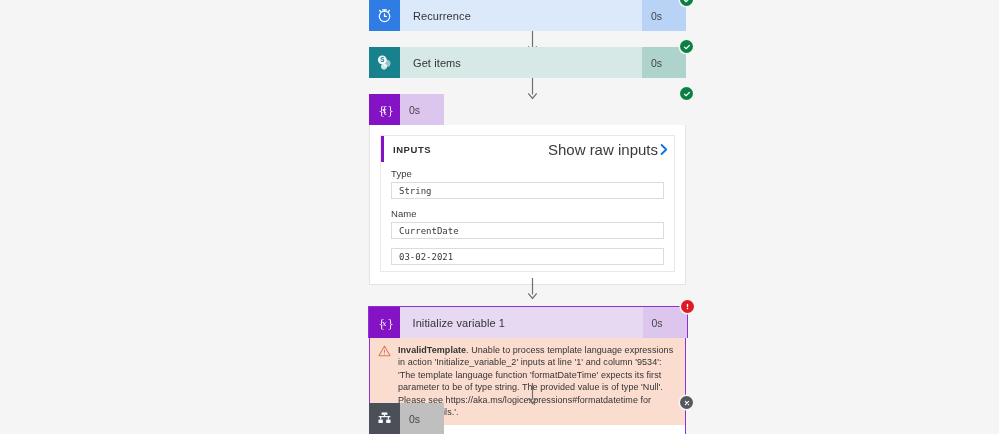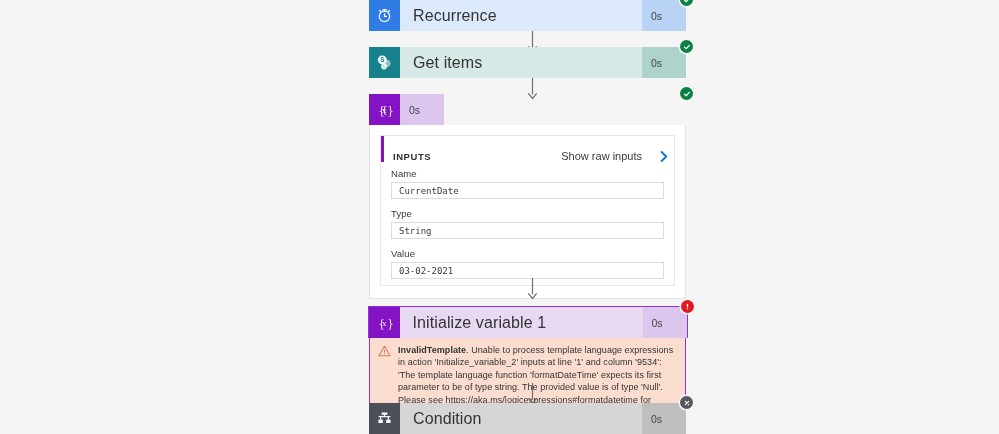--- a/index.html
+++ b/index.html
@@ -46,21 +46,21 @@
     display: flex;
     align-items: center;
     justify-content: center;
   }
   .action-icon svg { display: block; }
   .action-title {
     flex: 1 1 auto;
     display: flex;
     align-items: center;
     padding-left: 13px;
-    font-size: 16px;
+    font-size: 11px;
     color: #333;
     letter-spacing: .1px;
     overflow: hidden;
     white-space: nowrap;
   }
   .action-duration {
     width: 44px;
     min-width: 44px;
     display: flex;
     align-items: center;
@@ -110,39 +110,39 @@
     padding: 10px 10px 12px 10px;
     box-sizing: border-box;
   }
   .inputs-box {
     border: 1px solid #e8e8e8;
     background: #fff;
     box-sizing: border-box;
   }
   .inputs-header {
     display: flex;
-    align-items: flex-end;
+    align-items: center;
     height: 26px;
     border-left: 3px solid #8313c4;
     padding-left: 9px;
     padding-right: 6px;
     box-sizing: border-box;
   }
   .inputs-label {
     flex: 1 1 auto;
     font-size: 9.5px;
     font-weight: bold;
     letter-spacing: .55px;
     color: #323130;
   }
   .show-raw {
     display: flex;
     align-items: center;
-    gap: 18px;
-    font-size: 11px;
+    gap: 2px;
+    font-size: 15px;
     color: #3a3a3a;
     cursor: pointer;
   }
   .show-raw .chev { color: #0a73e0; display:flex; }
 
   .fields { padding: 6px 10px 4px 10px; }
   .field { margin-bottom: 9px; }
   .field:last-child { margin-bottom: 2px; }
   .field-label {
     font-size: 9.5px;
@@ -295,29 +295,28 @@
             <span>Show raw inputs</span>
             <span class="chev">
               <svg width="8" height="11" viewBox="0 0 8 11">
                   <path d="M1.6 1 L6.2 5.5 L1.6 10" stroke="#0a73e0" stroke-width="1.8" fill="none" stroke-linecap="round" stroke-linejoin="round"></path>
                 </svg>
             </span>
           </span>
         </div>
         <div class="fields">
           <div class="field">
+            <div class="field-label">Type</div>
+            <div class="field-value">String</div>
+          </div>
+          <div class="field">
             <div class="field-label">Name</div>
             <div class="field-value">CurrentDate</div>
           </div>
           <div class="field">
-            <div class="field-label">Type</div>
-            <div class="field-value">String</div>
-          </div>
-          <div class="field">
-            <div class="field-label">Value</div>
             <div class="field-value">03-02-2021</div>
           </div>
         </div>
       </div>
     </div>
   </div>
 
   <div class="connector" style="top:278px;height:22px;">
     <svg width="13" height="22" viewBox="0 0 13 22">
       <path d="M6.5 0 V16.5" stroke="#6f6f6f" stroke-width="1.2"></path>
@@ -372,21 +371,20 @@
         <svg width="17" height="17" viewBox="0 0 22 22" stroke="#ffffff" fill="none" stroke-width="1.5">
           <rect x="7.3" y="3.2" width="7.4" height="3.0" fill="#ffffff" stroke="none"></rect>
           <path d="M3.4 8.6 H18.6"></path>
           <path d="M11 6.2 V8.6"></path>
           <path d="M6.0 8.6 V12.2"></path>
           <path d="M16.0 8.6 V12.2"></path>
           <rect x="3.2" y="12.4" width="5.6" height="4.4" fill="#ffffff" stroke="none"></rect>
           <rect x="13.2" y="12.4" width="5.6" height="4.4" fill="#ffffff" stroke="none"></rect>
         </svg>
       </div>
-      <div class="action-title">Condition</div>
       <div class="action-duration">0s</div>
       <div class="status-badge" style="background:#55595e;">
         <svg width="8" height="8" viewBox="0 0 12 12">
           <path d="M3.5 3.5 L8.5 8.5 M8.5 3.5 L3.5 8.5" stroke="#fff" stroke-width="1.7" stroke-linecap="round"></path>
         </svg>
       </div>
     </div>
   </div>
 
 </div>

